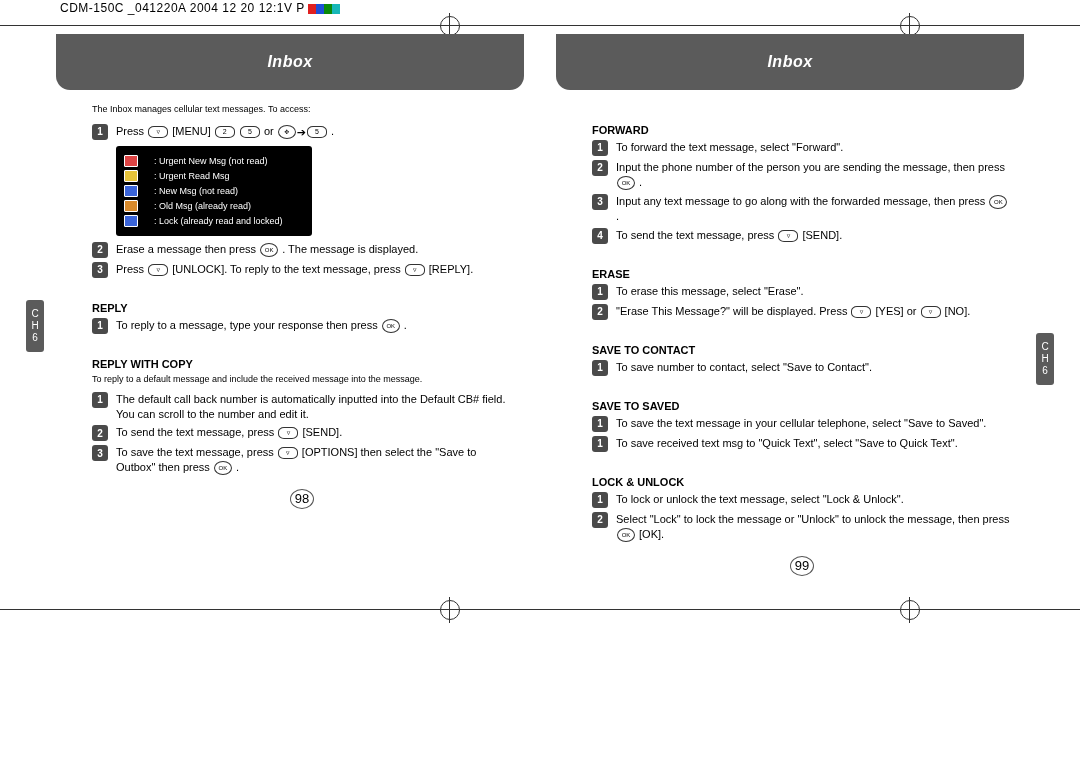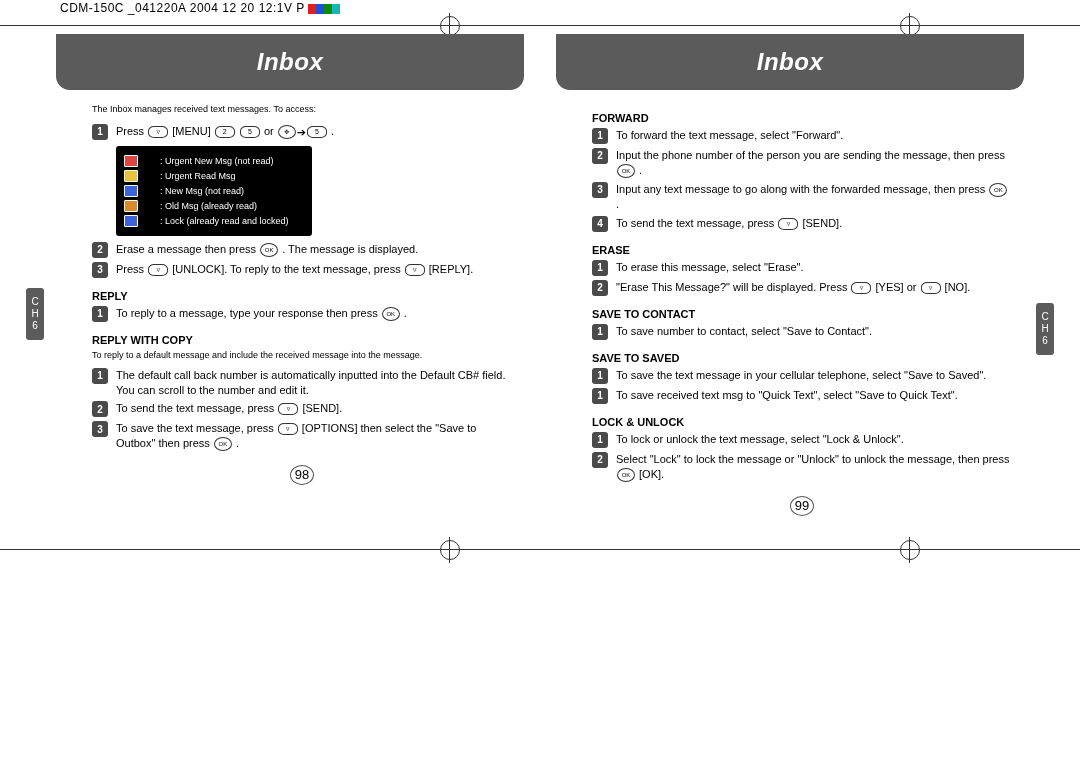--- a/index.html
+++ b/index.html
@@ -48,21 +48,21 @@
   }
   .header-bar {
     background:#5b5b5b;
     color:#fff;
     height:56px;
     border-radius:0 0 14px 14px;
     display:flex;
     align-items:center;
     justify-content:center;
     font-weight:bold;
-    font-size:24px;
+    font-size:16px;
     font-style:italic;
     letter-spacing:.5px;
   }
   .content { padding: 10px 12px 0 36px; position:relative;}
   .side-tab {
     position:absolute;
     top:50%;
     width:18px;
     background:#5b5b5b;
     color:#fff;
@@ -88,32 +88,32 @@
     background:#4a4a4a;
     color:#fff;
     border-radius:3px;
     font-weight:bold;
     font-size:10px;
     display:flex;
     align-items:center;
     justify-content:center;
   }
   .step .txt { flex:1 1 auto; font-size:11px;}
-  .section-title { font-weight:bold; font-size:11px; margin:12px 0 4px 0;}
+  .section-title { font-weight:bold; font-size:11px; margin:24px 0 4px 0;}
   .note { font-size:9px; line-height:1.3; margin:2px 0 6px 0;}
   .legend-box {
     background:#000;
     color:#fff;
     font-size:9px;
     border-radius:3px;
     padding:6px 8px;
     margin:6px 0 6px 24px;
     width:180px;
   }
-  .legend-row { display:flex;align-items:center;gap:22px;margin:3px 0;}
+  .legend-row { display:flex;align-items:center;gap:16px;margin:3px 0;}
   .legend-ico { width:12px;height:10px;border-radius:1px; display:inline-block;}
   .li-red{background:#d44;border:1px solid #fff;}
   .li-yel{background:#e6c33a;border:1px solid #fff;}
   .li-blu{background:#3a64d8;border:1px solid #fff;}
   .li-org{background:#d98a2b;border:1px solid #fff;}
   .li-lock{background:#3a64d8;border:1px solid #fff;position:relative;}
   .pagenum {
     text-align:center;
     margin-top:14px;
   }
@@ -159,21 +159,21 @@
 <div class="spread">
 
   <div class="page">
     <div class="header-bar">Inbox</div>
 
     <div class="content">
       <div class="side-tab left" style="white-space:pre">C
 H
 6</div>
 
-      <div class="intro">The Inbox manages received text messages. To access:</div>
+      <div class="intro">The Inbox manages cellular text messages. To access:</div>
 
       <div class="step">
         <div class="num">1</div>
         <div class="txt">
           <span>Press </span><span class="k">▿</span><span> [MENU] </span><span class="k">2</span> <span class="k">5</span><span> or </span><span class="k ok">✥</span><span class="arrow">➔</span><span class="k">5</span><span> .</span>
         </div>
       </div>
 
       <div class="legend-box">
         <div class="legend-row">

